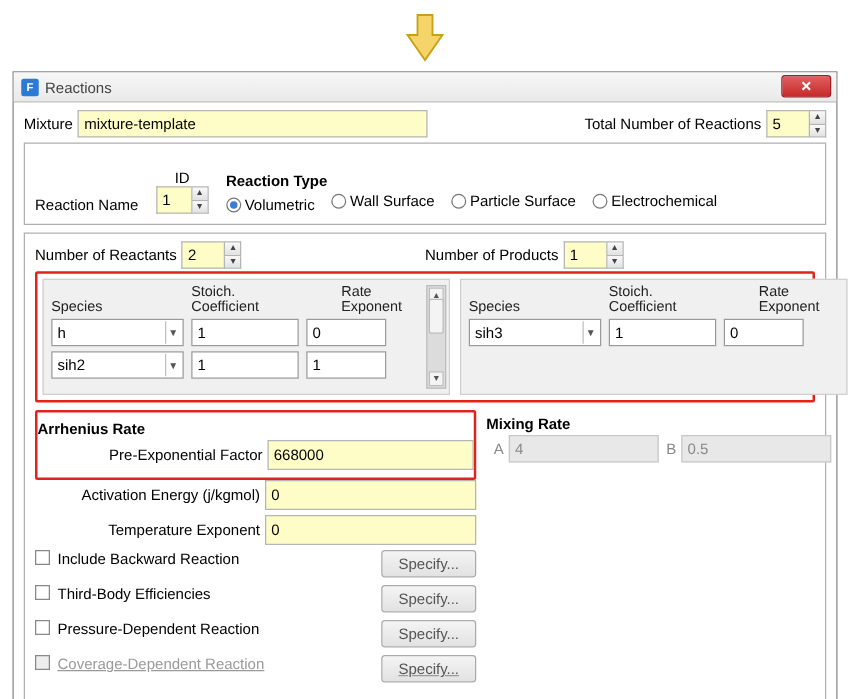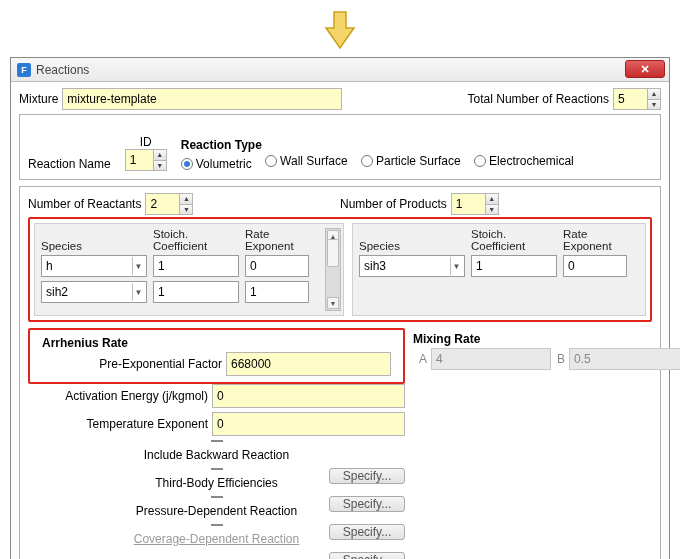--- a/index.html
+++ b/index.html
@@ -134,21 +134,21 @@
   }
   .hdrrow {
     display: flex;
     gap: 6px;
     font-size: 11.5px;
     color:#222;
     margin-bottom: 3px;
   }
   .hdrrow .col-sp { flex: 0 0 106px; }
   .hdrrow .col-c  { flex: 0 0 86px; }
-  .hdrrow .col-e  { flex: 0 0 64px; }
+  .hdrrow .col-e  { flex: 0 0 64px; margin-left: 28px; }
   .datarow {
     display: flex;
     gap: 6px;
     margin-bottom: 4px;
   }
   .sel {
     display: inline-flex;
     align-items: center;
     background: #fff;
     border: 1px solid #9a9a9a;
@@ -185,21 +185,21 @@
   }
   .scrollbar .thumb { position:absolute; left:1px; right:1px; top:10px; height:28px; background:#f4f4f4; border:1px solid #bcbcbc; border-radius:2px;}
   .scrollbar .up, .scrollbar .dn { position:absolute; left:1px; right:1px; height:12px; background:#f4f4f4; border:1px solid #bcbcbc; font-size:7px; display:flex; align-items:center; justify-content:center; color:#555;}
   .scrollbar .up { top:1px; } .scrollbar .dn { bottom:1px; }
   .redbox { border: 2.5px solid #e2231a; border-radius:2px; }
   .redbox-pad { padding: 4px; }
   .section-title { font-weight: bold; margin: 4px 0 2px 0; }
   .rightlabel { display:flex; align-items:center; margin-bottom:4px; }
   .rightlabel label { text-align:right; width: 180px; display:inline-block; margin-right:4px;}
   .rightlabel input { flex:1; background:#fffdc7; border:1px solid #b5b5b5; height:24px; padding:2px 4px; font-family:inherit; font-size:12px; }
-  .chkrow { display:flex; align-items:center; gap:6px; margin-bottom:4px; height:24px;flex-direction:column;}
+  .chkrow { display:flex; align-items:flex-start; gap:6px; margin-bottom:4px; height:24px;}
   .chkrow .chk { width:12px; height:12px; border:1px solid #888; background:#fff; }
   .chkrow.disabled { color:#9a9a9a;text-decoration:underline; }
   .chkrow.disabled .chk { background:#eee; }
   .specify {
     margin-left:auto;
     height:22px;
     min-width:76px;
     background:linear-gradient(#f4f4f4,#e2e2e2);
     border:1px solid #aaa;
     border-radius:3px;
@@ -365,21 +365,21 @@
                 </div>
               <input class="whiteinput" value="1" style="">
               <input class="whiteinput small" value="0" style="">
             </div>
           </div>
         </div>
       </div>
 
       <div class="two-col" style="margin-top:6px;">
         <div style="flex:1;">
-          <div class="redbox" style="padding:2px 12px;">
+          <div class="redbox" style="padding:2px 0;">
             <div class="section-title">Arrhenius Rate</div>
             <div class="rightlabel">
               <label>Pre-Exponential Factor</label>
               <input value="668000" style="">
             </div>
           </div>
           <div class="rightlabel">
             <label>Activation Energy (j/kgmol)</label>
             <input value="0" style="">
           </div>

